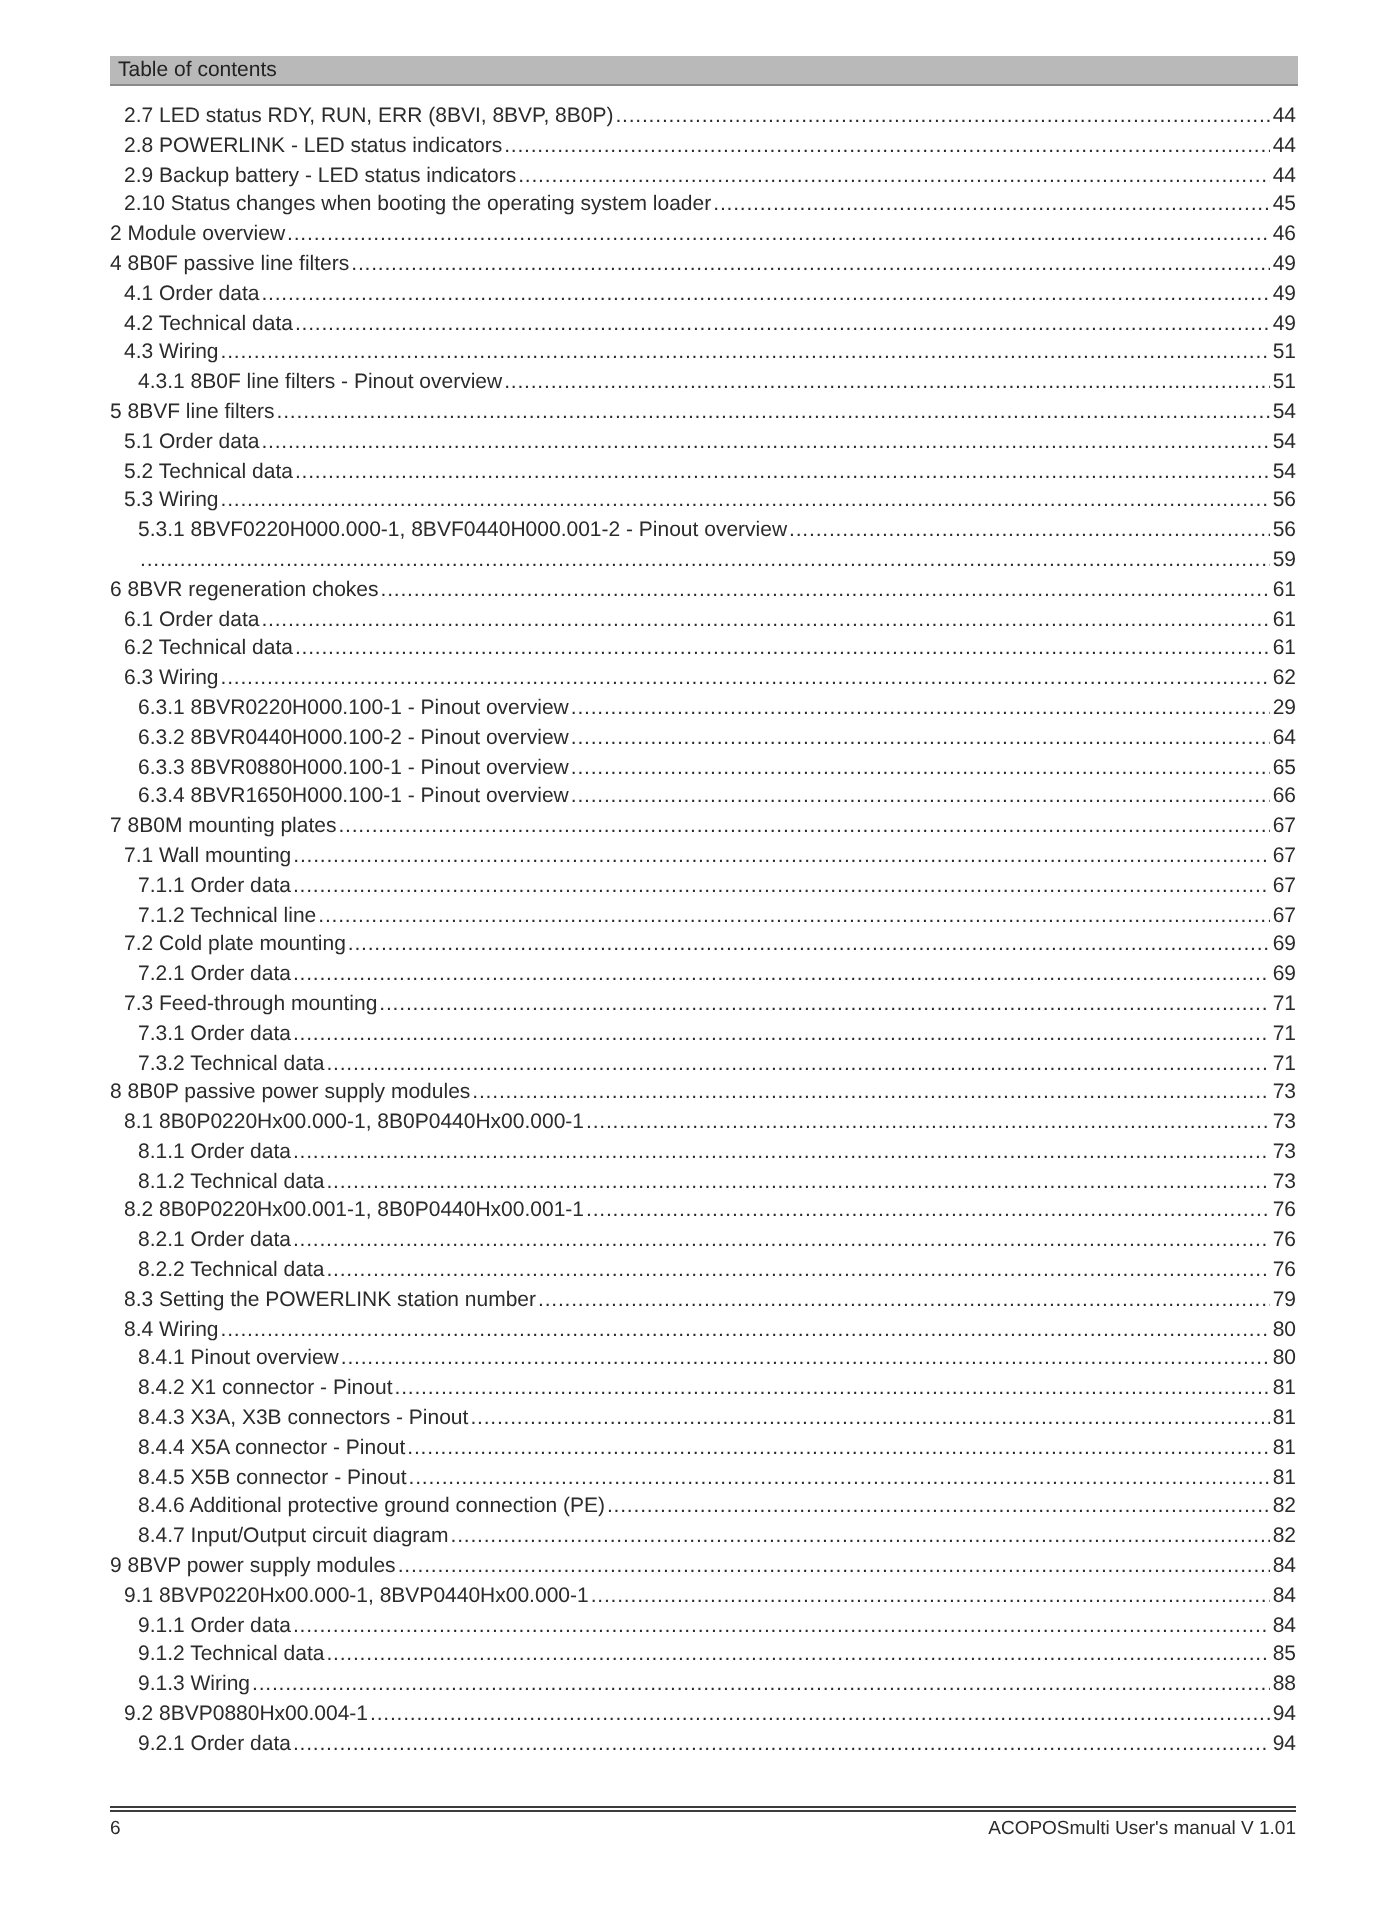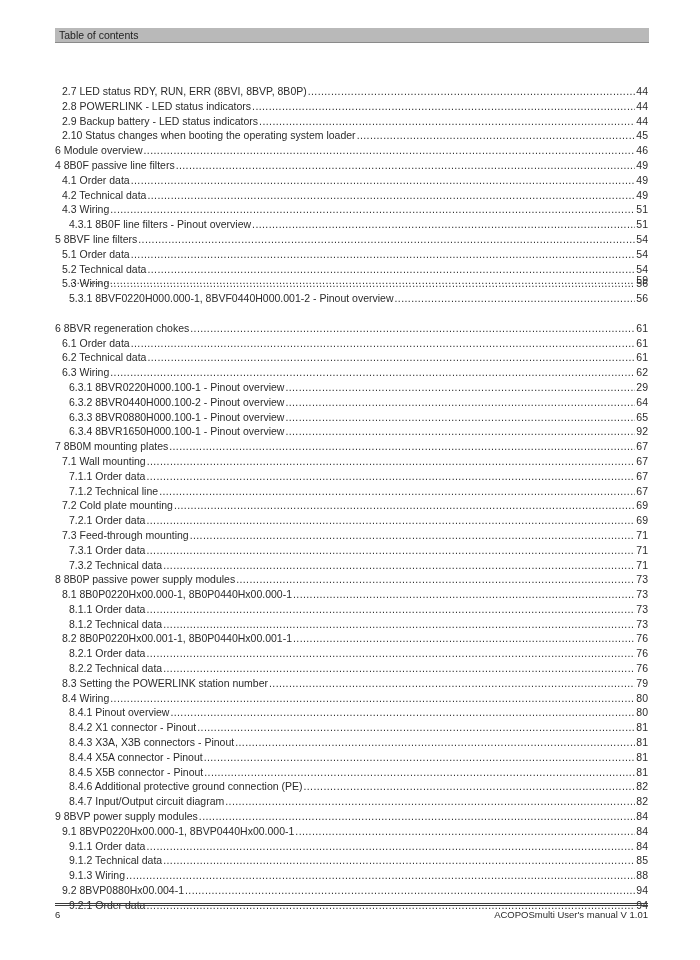--- a/index.html
+++ b/index.html
@@ -37,21 +37,21 @@
   .toc-row {
     display: flex;
     align-items: baseline;
     height: 14.8px;
     line-height: 14.8px;
     white-space: nowrap;
   }
   .toc-row.lvl-1 { padding-left: 0; }
   .toc-row.lvl-2 { padding-left: 7px; }
   .toc-row.lvl-3 { padding-left: 14px; }
-  .toc-label { white-space: nowrap; flex: 0 0 auto; margin-top: 33px; }
+  .toc-label { white-space: nowrap; flex: 0 0 auto; }
   .toc-dots {
     flex: 1 1 auto;
     overflow: hidden;
     white-space: nowrap;
     min-width: 6px;
     margin: 0 1px;
   }
   .toc-dots::after {
     content: "...................................................................................................................................................................................................................................................................................................................";
     letter-spacing: 0.4px;
@@ -101,21 +101,21 @@
     <span class="toc-label">2.9 Backup battery - LED status indicators</span>
     <span class="toc-dots"></span>
     <span class="toc-page">44</span>
   </div>
       <div class="toc-row lvl-2">
     <span class="toc-label">2.10 Status changes when booting the operating system loader</span>
     <span class="toc-dots"></span>
     <span class="toc-page">45</span>
   </div>
       <div class="toc-row lvl-1">
-    <span class="toc-label">6 Module overview</span>
+    <span class="toc-label">2 Module overview</span>
     <span class="toc-dots"></span>
     <span class="toc-page">46</span>
   </div>
       <div class="toc-row lvl-1">
     <span class="toc-label">4 8B0F passive line filters</span>
     <span class="toc-dots"></span>
     <span class="toc-page">49</span>
   </div>
       <div class="toc-row lvl-2">
     <span class="toc-label">4.1 Order data</span>
@@ -197,21 +197,21 @@
     <span class="toc-page">64</span>
   </div>
       <div class="toc-row lvl-3">
     <span class="toc-label">6.3.3 8BVR0880H000.100-1 - Pinout overview</span>
     <span class="toc-dots"></span>
     <span class="toc-page">65</span>
   </div>
       <div class="toc-row lvl-3">
     <span class="toc-label">6.3.4 8BVR1650H000.100-1 - Pinout overview</span>
     <span class="toc-dots"></span>
-    <span class="toc-page">92</span>
+    <span class="toc-page">66</span>
   </div>
       <div class="toc-row lvl-1">
     <span class="toc-label">7 8B0M mounting plates</span>
     <span class="toc-dots"></span>
     <span class="toc-page">67</span>
   </div>
       <div class="toc-row lvl-2">
     <span class="toc-label">7.1 Wall mounting</span>
     <span class="toc-dots"></span>
     <span class="toc-page">67</span>

